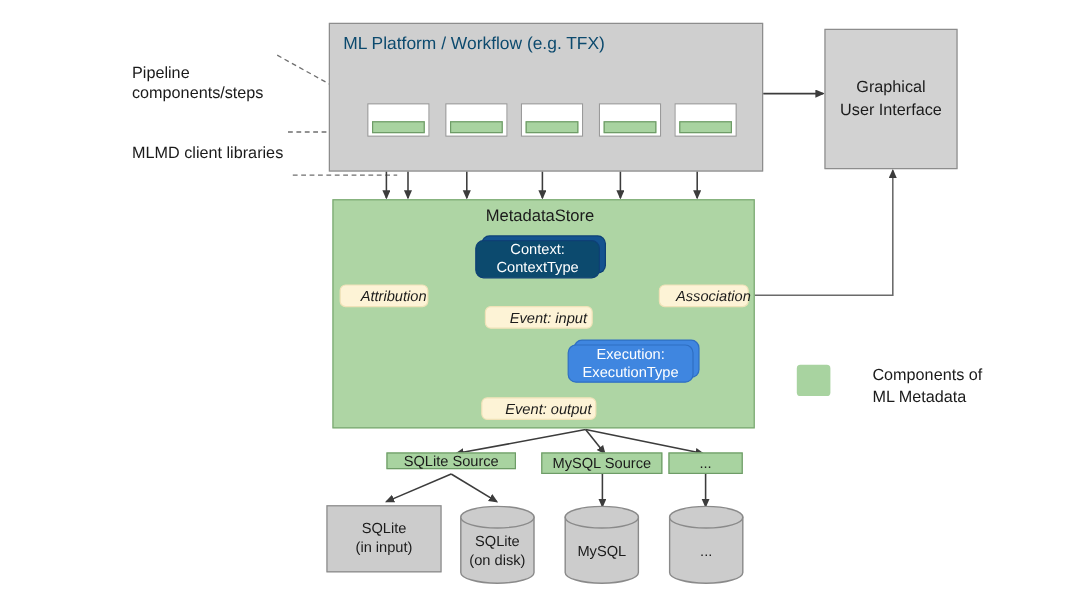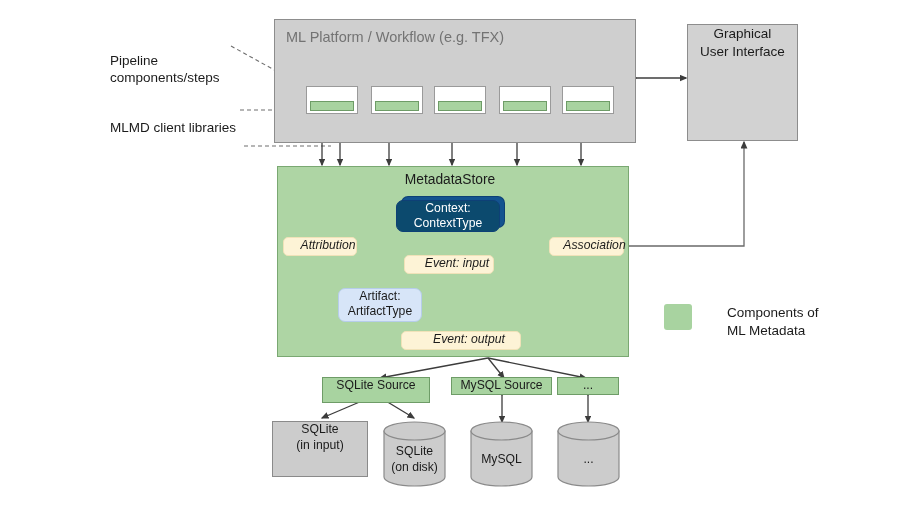--- a/index.html
+++ b/index.html
@@ -7,35 +7,35 @@
     width: 900px; height: 506px;
     background: #ffffff;
     font-family: "Liberation Sans", sans-serif;
     position: relative;
     overflow: hidden;
   }
   #stage { position: absolute; inset: 0; }
 
   svg.layer { position: absolute; left: 0; top: 0; width: 900px; height: 506px; pointer-events: none; }
 
-  .node { position: absolute; display: flex; justify-content: center; text-align: center; }
+  .node { position: absolute; display: flex; align-items: center; justify-content: center; text-align: center; }
 
   
   .annot {
     font-size: 13.5px; color: #1b1b1b; line-height: 1.28;
     text-align: left; justify-content: flex-start; align-items: flex-start; margin-top: 16px;
   }
 
   
   .platform-box {
     background: #cfcfcf; border: 1.2px solid #8d8d8d;
   }
   .platform-title {
     position: absolute; left: 286px; top: 29px;
-    font-size: 14.5px; color: #737373;
+    font-size: 14.5px; color: #0c4a6e;
   }
   .comp-box {
     background: #ffffff; border: 1.2px solid #9a9a9a;
   }
   .comp-bar {
     position: absolute; background: #a8d3a0; border: 1px solid #6e9c67;
   }
   .gui-box {
     background: #d2d2d2; border: 1.2px solid #8d8d8d;
     font-size: 13.5px; color: #1b1b1b; line-height: 1.35;
@@ -208,34 +208,34 @@
   <div class="node store-box" style="left:277px; top:166px; width:352px; height:191px;"></div>
   <div class="store-title">MetadataStore</div>
 
   <div class="node card card-context" style="left:396px; top:200px; width:104px; height:32px;">
     <span>
       <span>Context:</span><br>
       <span>ContextType</span>
     </span>
   </div>
 
-  <div class="node card card-artifact" style="left:338px; top:288px; width:84px; height:34px;">
-    <span>
-      <span>Artifact:</span><br>
-      <span>ArtifactType</span>
-    </span>
-  </div>
-
+
+  <div class="node card card-execution" style="left:473px; top:287px; width:105px; height:32px;">
+    <span>
+      <span>Execution:</span><br>
+      <span>ExecutionType</span>
+    </span>
+  </div>
 
   <div class="node pill" style="left:283px; top:237px; width:74px; height:19px;">Attribution</div>
   <div class="node pill" style="left:549px; top:237px; width:75px; height:19px;">Association</div>
   <div class="node pill" style="left:404px; top:255px; width:90px; height:19px;">Event: input</div>
-  <div class="node pill" style="left:401px; top:331px; width:120px; height:19px;">Event: output</div>
-
-  <div class="node source-box" style="left:322px; top:377px; width:108px; height:26px;">SQLite Source</div>
+  <div class="node pill" style="left:401px; top:331px; width:96px; height:19px;">Event: output</div>
+
+  <div class="node source-box" style="left:322px; top:377px; width:108px; height:14px;">SQLite Source</div>
   <div class="node source-box" style="left:451px; top:377px; width:101px; height:18px;">MySQL Source</div>
   <div class="node source-box" style="left:557px; top:377px; width:62px; height:18px;">...</div>
 
   <div class="node db-rect" style="left:272px; top:421px; width:96px; height:56px;">
     <span>
       <span>SQLite</span><br>
       <span>(in input)</span>
     </span>
   </div>
 

